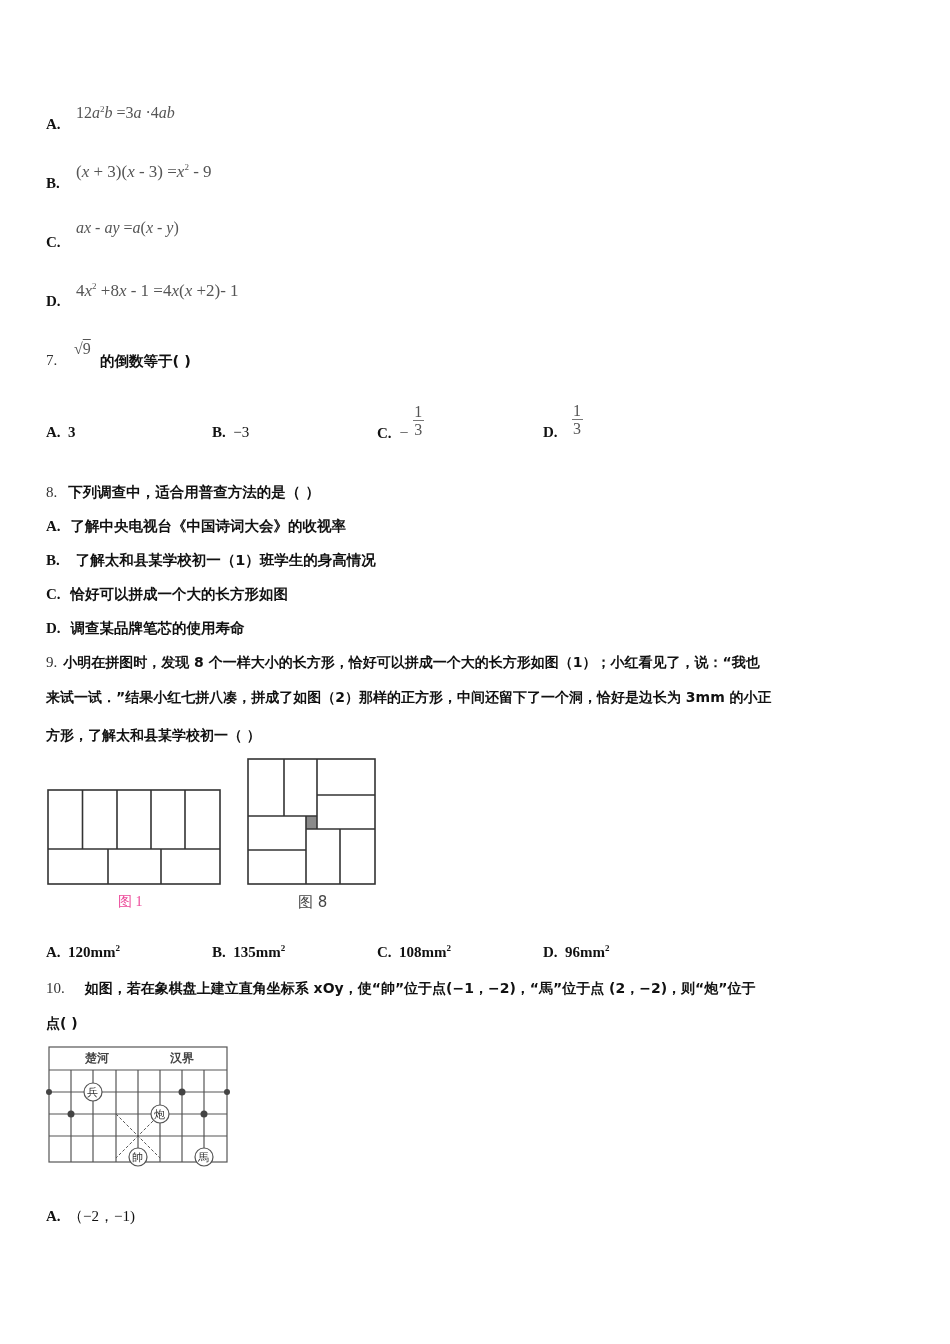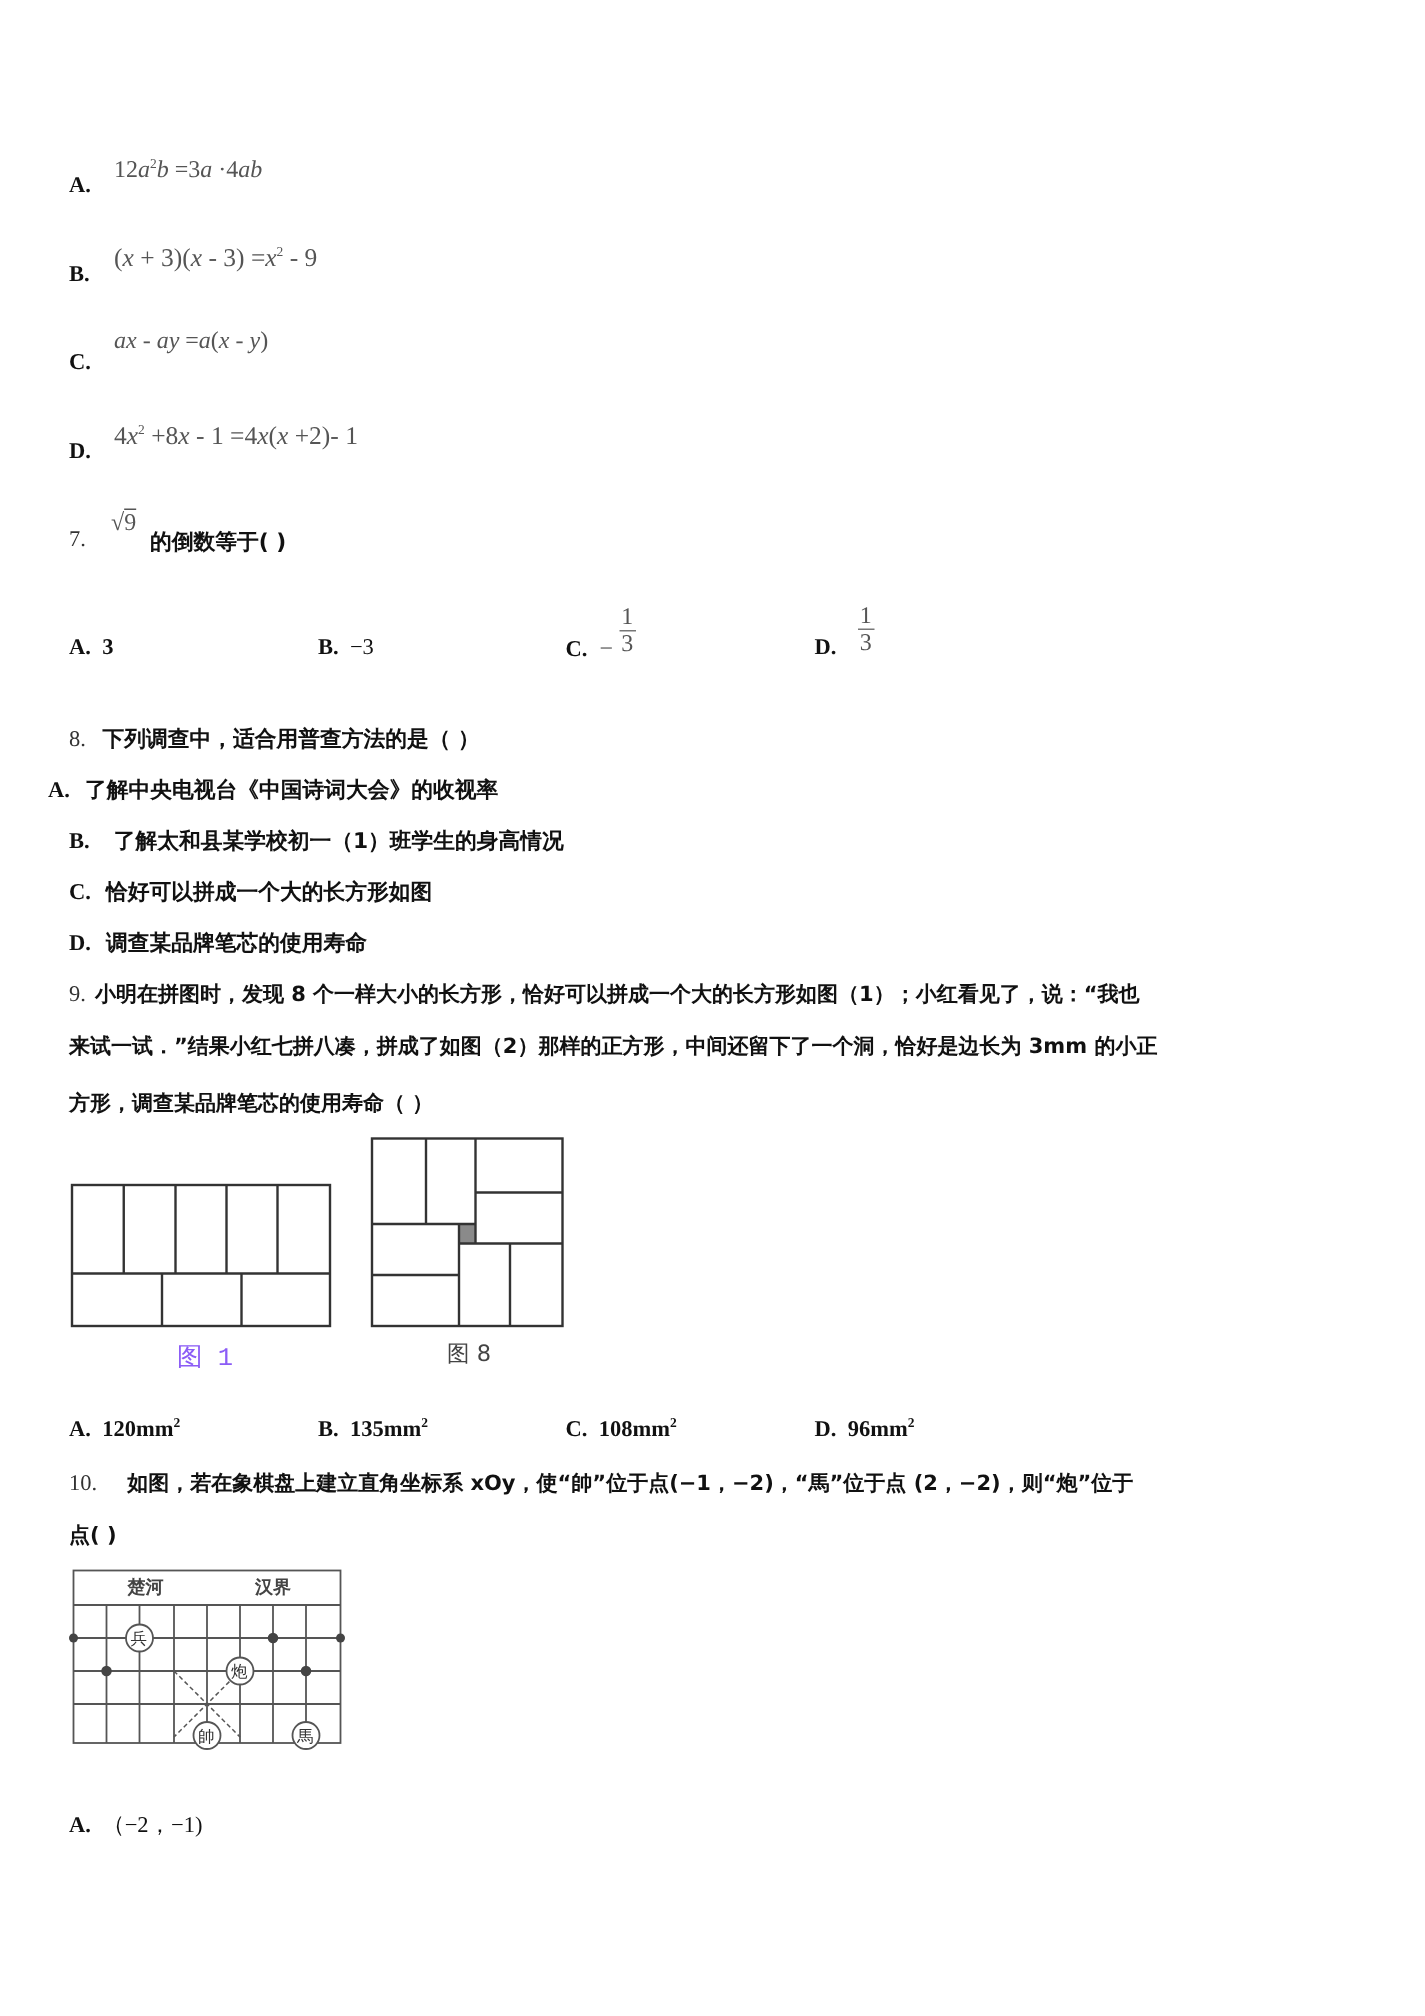--- a/index.html
+++ b/index.html
@@ -53,42 +53,42 @@
       <span>1</span>
       <span class="bar"></span>
       <span>3</span>
     </span>
 </div>
 
 <div class="abs" style="left:46px;top:482px;">
   <span class="num">8.</span>
   <span class="zh" style="font-weight:bold;margin-left:6px;">下列调查中，适合用普查方法的是（    ）</span>
 </div>
-<div class="abs" style="left:32px;top:516px;text-align:center;"><span class="lbl">A.</span><span class="zh" style="margin-left:10px;">了解中央电视台《中国诗词大会》的收视率</span></div>
+<div class="abs" style="left:46px;top:516px;text-align:center;"><span class="lbl">A.</span><span class="zh" style="margin-left:10px;">了解中央电视台《中国诗词大会》的收视率</span></div>
 <div class="abs" style="left:46px;top:550px;"><span class="lbl">B.</span><span class="zh" style="margin-left:16px;">了解太和县某学校初一（1）班学生的身高情况</span></div>
 <div class="abs" style="left:46px;top:584px;"><span class="lbl">C.</span><span class="zh" style="margin-left:10px;">恰好可以拼成一个大的长方形如图</span></div>
 <div class="abs" style="left:46px;top:618px;"><span class="lbl">D.</span><span class="zh" style="margin-left:10px;">调查某品牌笔芯的使用寿命</span></div>
 
 <div class="abs" style="left:46px;top:652px;"><span class="num">9.</span><span class="zh" style="margin-left:6px;font-size:14px;">小明在拼图时，发现 8 个一样大小的长方形，恰好可以拼成一个大的长方形如图（1）；小红看见了，说：“我也</span></div>
 <div class="abs zh" style="left:46px;top:689px;font-size:14px;">来试一试．”结果小红七拼八凑，拼成了如图（2）那样的正方形，中间还留下了一个洞，恰好是边长为 3mm 的小正</div>
-<div class="abs zh" style="left:46px;top:727px;font-size:14px;">方形，调查某品牌笔芯的使用寿命（     ）</div>
+<div class="abs zh" style="left:46px;top:727px;font-size:14px;">方形，了解太和县某学校初一（     ）</div>
 
 <svg style="left:0;top:0;" width="950" height="1344">
   <g stroke="#333" stroke-width="1.6" fill="none">
     <rect x="48" y="790" width="172" height="94"></rect>
     <line x1="48" y1="849" x2="220" y2="849"></line>
     <line x1="82.5" y1="790" x2="82.5" y2="849"></line>
     <line x1="117" y1="790" x2="117" y2="849"></line>
     <line x1="151" y1="790" x2="151" y2="849"></line>
     <line x1="185" y1="790" x2="185" y2="849"></line>
     <line x1="108" y1="849" x2="108" y2="884"></line>
     <line x1="161" y1="849" x2="161" y2="884"></line>
   </g>
 </svg>
-<div class="abs" style="left:118px;top:893px;font-family:Liberation Mono, monospace;font-size:17px;color:#8b5cf6;">图 1</div>
+<div class="abs" style="left:118px;top:893px;font-family:Liberation Serif, serif;font-size:14px;color:#ec4899;">图 1</div>
 
 <svg style="left:0;top:0;" width="950" height="1344">
   <rect x="306" y="816" width="11" height="13" fill="#8a8a8a"></rect>
   <g stroke="#333" stroke-width="1.6" fill="none">
     <rect x="248" y="759" width="127" height="125"></rect>
     <line x1="284" y1="759" x2="284" y2="816"></line>
     <line x1="317" y1="759" x2="317" y2="829"></line>
     <line x1="317" y1="795" x2="375" y2="795"></line>
     <line x1="306" y1="829" x2="375" y2="829"></line>
     <line x1="248" y1="816" x2="317" y2="816"></line>

